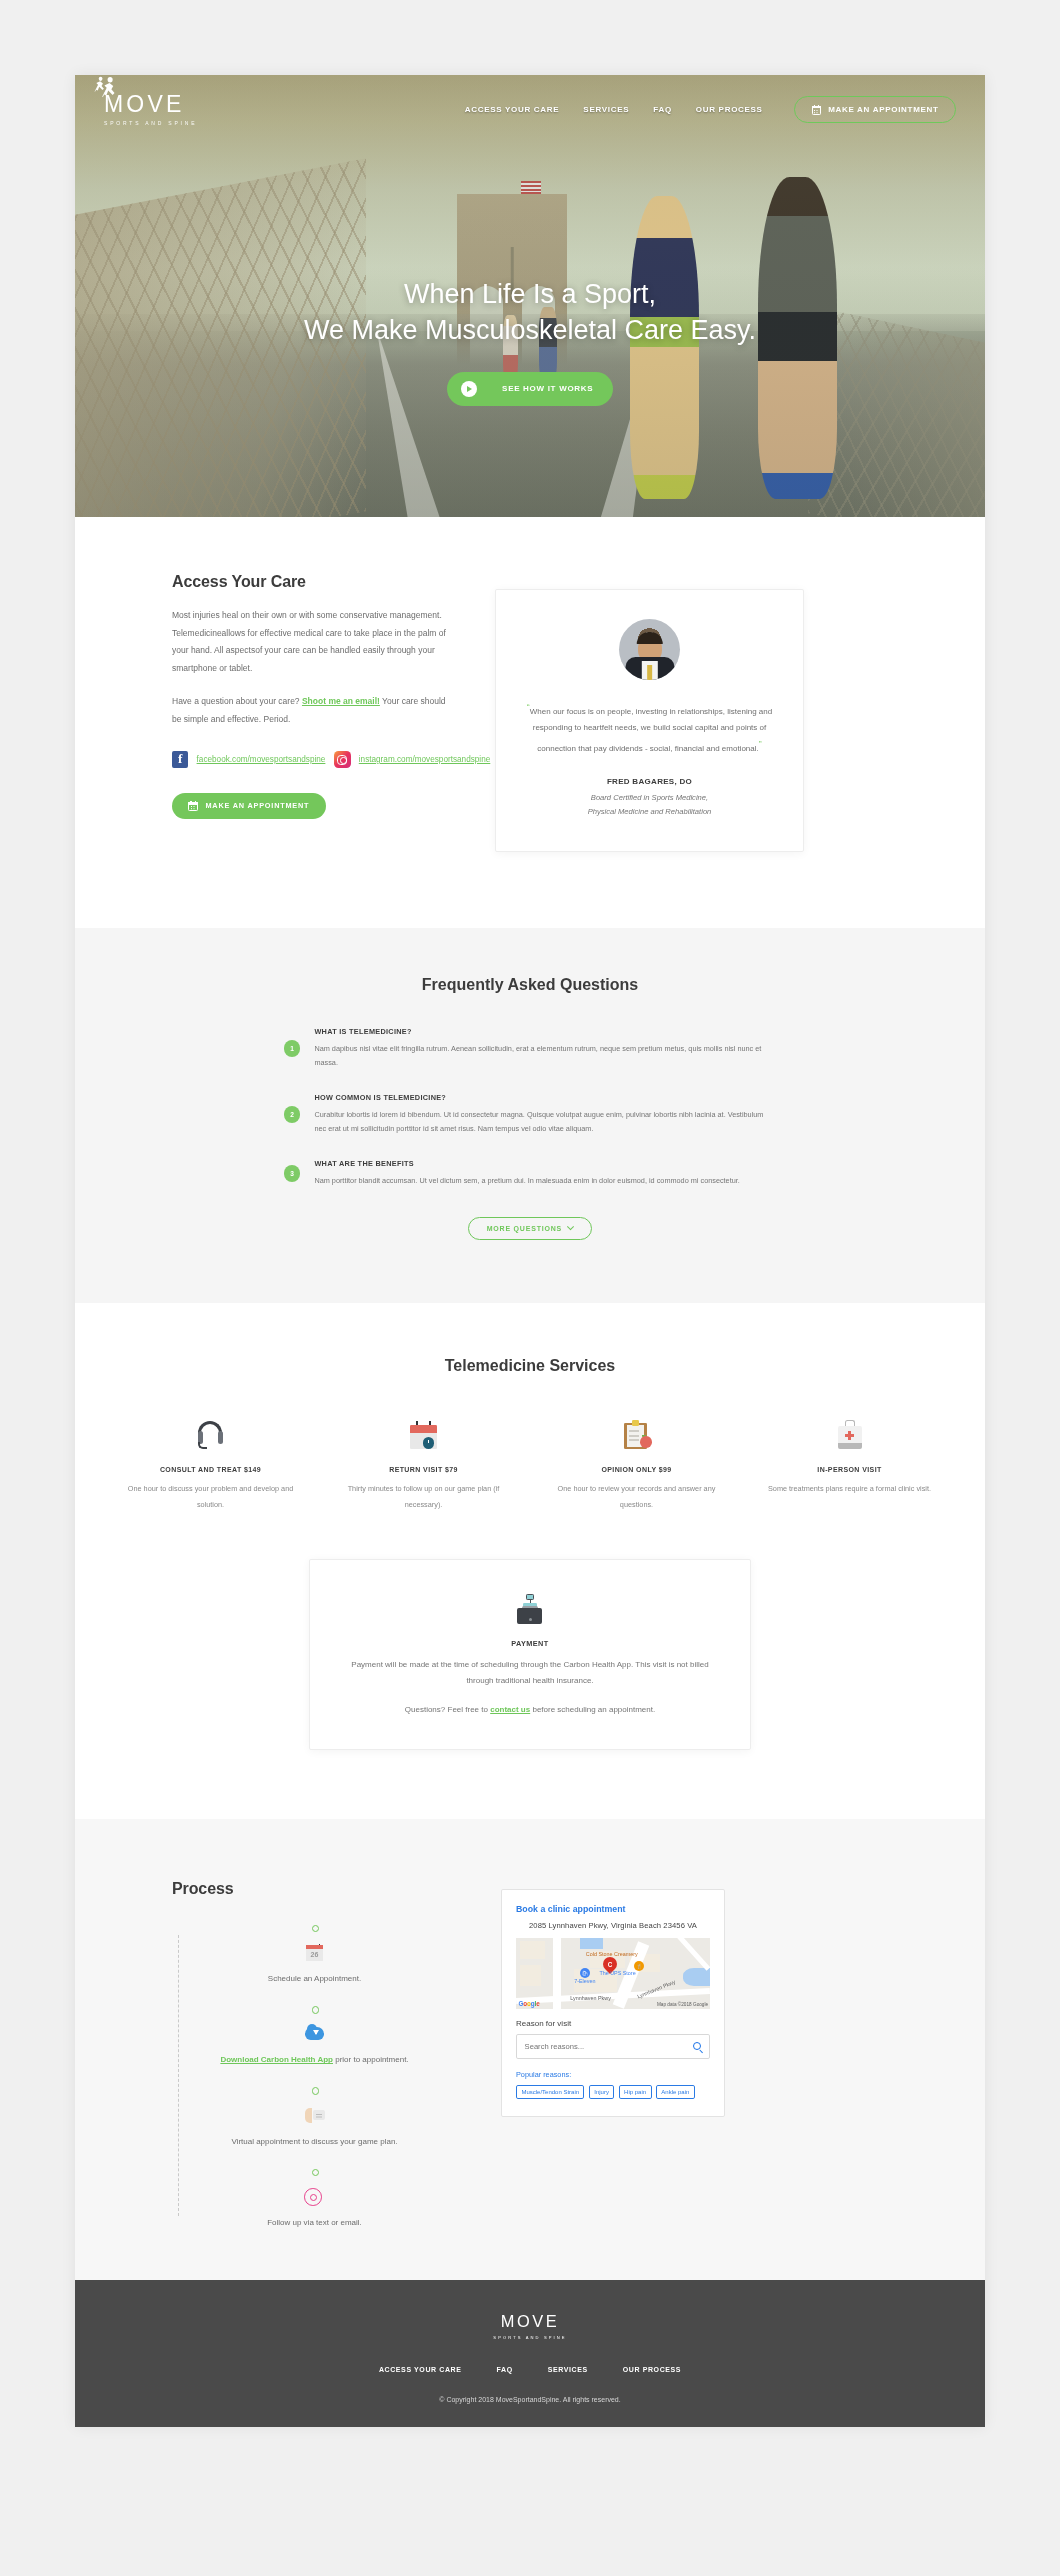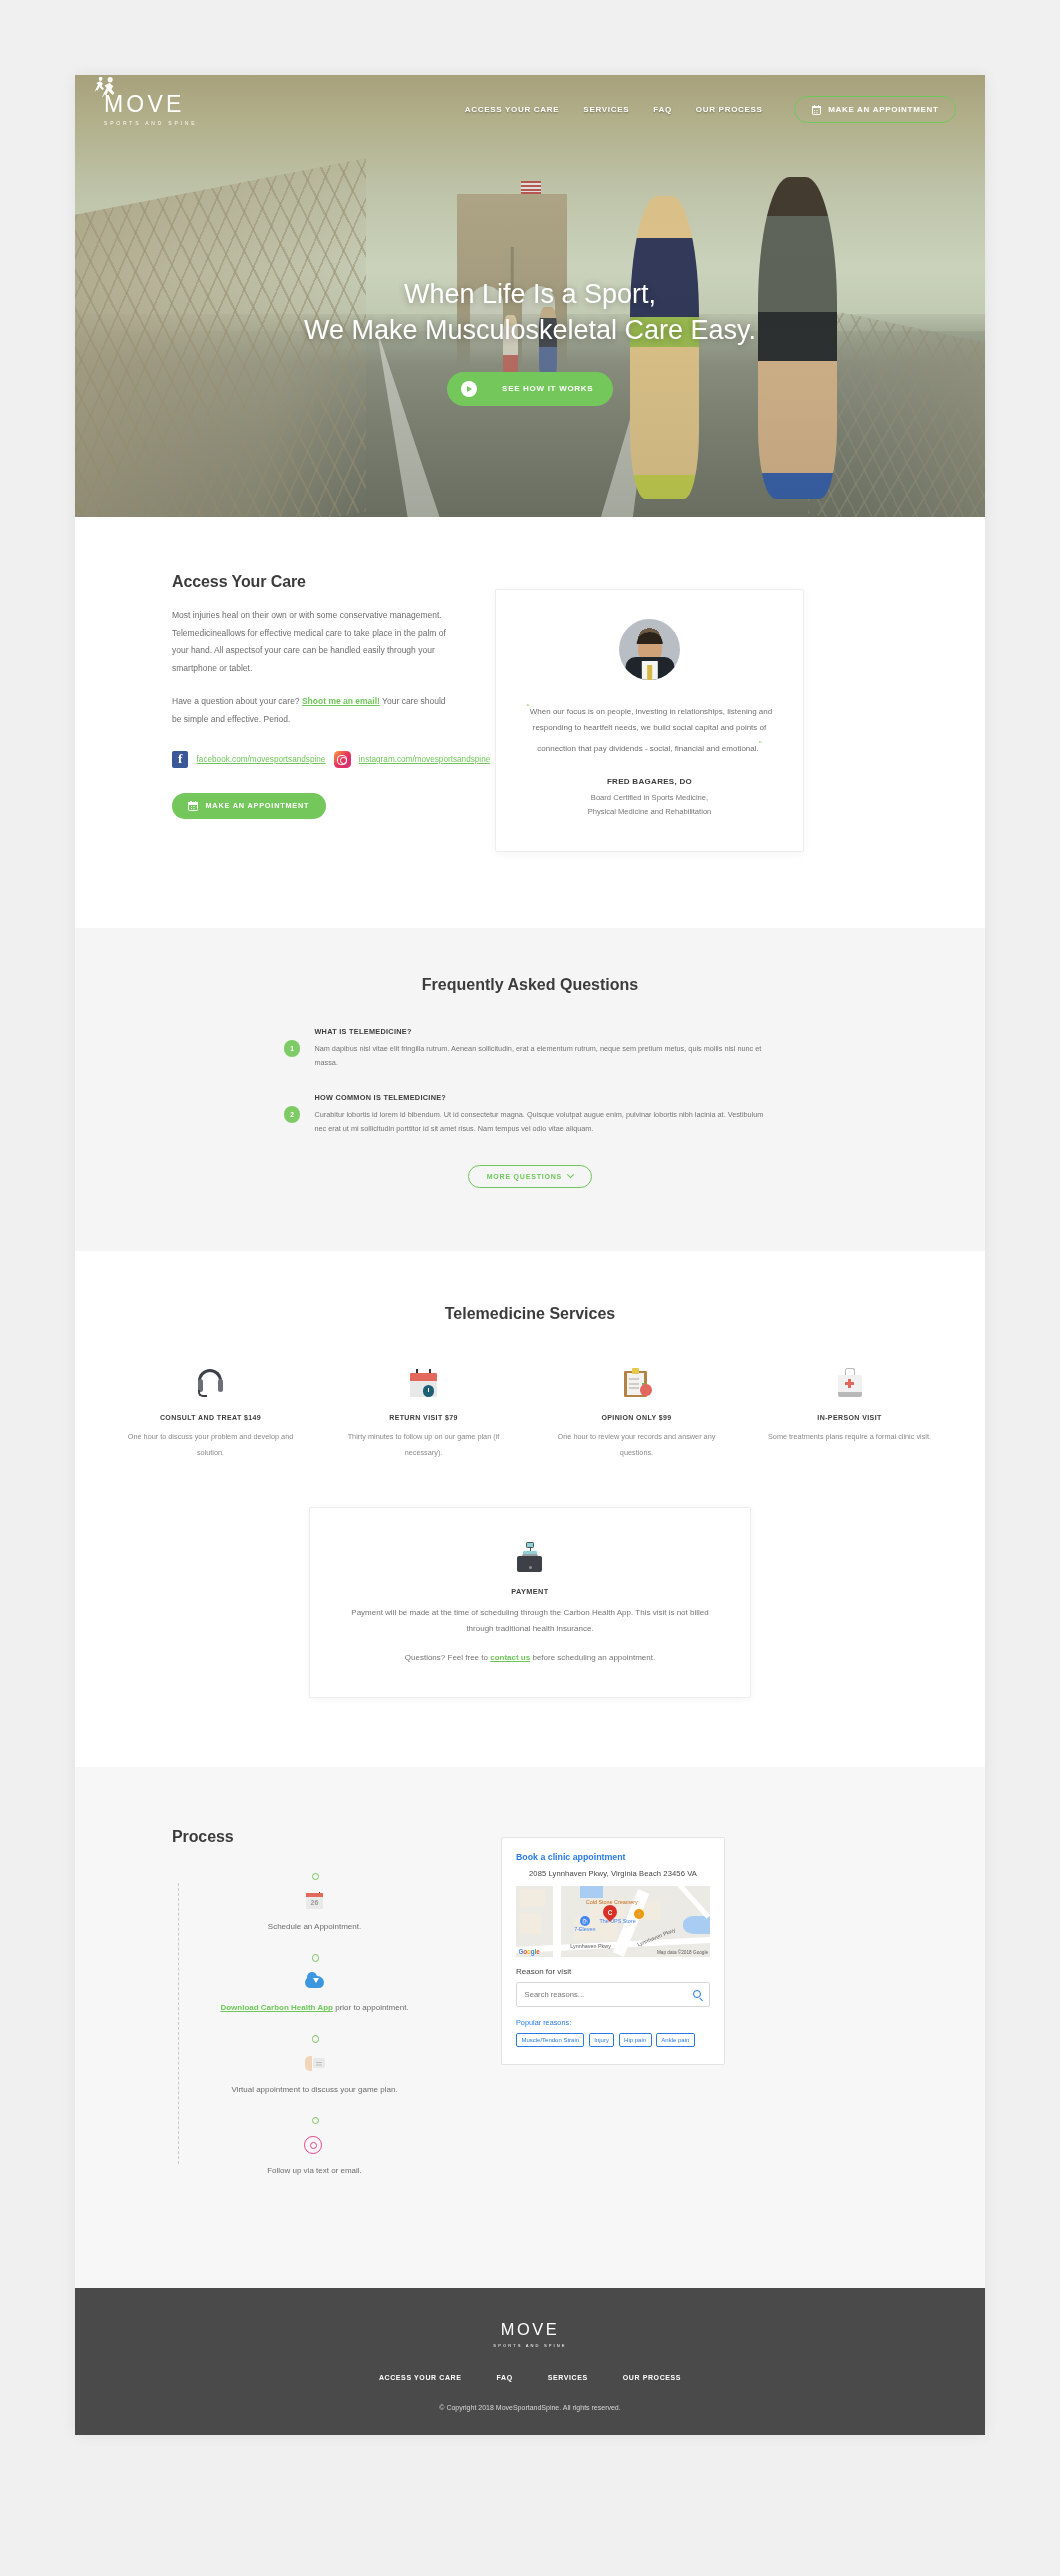--- a/index.html
+++ b/index.html
@@ -230,21 +230,21 @@
     transform: translateX(-50%); background: #d8b845;
   }
   .quote-text {
     font-size: 8px; color: #707070; line-height: 2.0; margin-top: 19px;
   }
   .qm { color: #8fd47a; font-size: 8.8px; vertical-align: super; }
   .quote-name {
     font-size: 8px; color: #3c3c3c; font-weight: 700;
     letter-spacing: 0.3px; margin-top: 20px;
   }
-  .quote-role { font-size: 7.6px; color: #767676; line-height: 1.75; margin-top: 5.7px; }
+  .quote-role { font-size: 7.6px; color: #767676; line-height: 1.75; margin-top: 5.7px; font-style: italic; }
 
   
   .faq { padding-top: 48px; padding-bottom: 63px; }
   h2.center-title {
     font-size: 16px; color: #3c3c3c; font-weight: 700; text-align: center;
   }
   .faq-list { width: 492px; margin: 33px auto 0; }
   .faq-item { display: flex; gap: 14px; margin-bottom: 23px; align-items: center; }
   .faq-num {
     flex: 0 0 auto; width: 16.4px; height: 16.4px; border-radius: 50%;
@@ -339,21 +339,21 @@
   .i-reg .body { position: absolute; left: 1.9px; bottom: 0; width: 25px; height: 16.4px;
     background: #3d4147; border-radius: 1.9px; }
   .i-reg .keys { position: absolute; left: 6.3px; bottom: 12.6px; width: 16.4px; height: 5.7px;
     background: #9aa0a6; border-radius: 1.9px 1.9px 0 0; }
   .i-reg .scr { position: absolute; left: 7.6px; bottom: 16.4px; width: 14px; height: 4.4px;
     background: #8fd1d6; border-radius: 1.3px; }
   .i-reg .dot { position: absolute; left: 13.3px; bottom: 3.2px; width: 3.2px; height: 3.2px;
     border-radius: 50%; background: #8b9096; }
 
   
-  .process { background: #f7f7f7; padding: 61px 29px 90px; display: flex; gap: 44px; }
+  .process { background: #f7f7f7; padding: 61px 29px 30px; display: flex; gap: 44px; }
   .proc-left { width: 353px; padding-left: 68px; }
   .proc-list { margin-top: 26.5px; position: relative; }
   .proc-line {
     position: absolute; left: 5.7px; top: 10px; bottom: 11.4px;
     border-left: 0.6px dashed #c9c9c9;
   }
   .proc-item { display: flex; align-items: center; gap: 11.4px; margin-bottom: 23px; position: relative; flex-direction: column; }
   .proc-dot {
     flex: 0 0 auto; width: 7.6px; height: 7.6px; border-radius: 50%;
     border: 1.3px solid #74c75b; background: #f7f7f7; margin-left: 1.9px; z-index: 2;
@@ -586,20 +586,27 @@
       </div>
 
       <div class="faq-item">
         <div class="faq-num">2</div>
         <div>
           <div class="faq-q">HOW COMMON IS TELEMEDICINE?</div>
           <div class="faq-a">Curabitur lobortis id lorem id bibendum. Ut id consectetur magna. Quisque volutpat augue enim, pulvinar lobortis nibh lacinia at. Vestibulum nec erat ut mi sollicitudin porttitor id sit amet risus. Nam tempus vel odio vitae aliquam.</div>
         </div>
       </div>
 
+      <div class="faq-item">
+        <div class="faq-num">3</div>
+        <div>
+          <div class="faq-q">WHAT ARE THE BENEFITS</div>
+          <div class="faq-a">Nam porttitor blandit accumsan. Ut vel dictum sem, a pretium dui. In malesuada enim in dolor euismod, id commodo mi consectetur.</div>
+        </div>
+      </div>
     </div>
 
     <div class="center" style="margin-top:29px;">
       <div class="btn-outline">
         <span>MORE QUESTIONS</span>
         <div class="chev"></div>
       </div>
     </div>
   </section>
 

